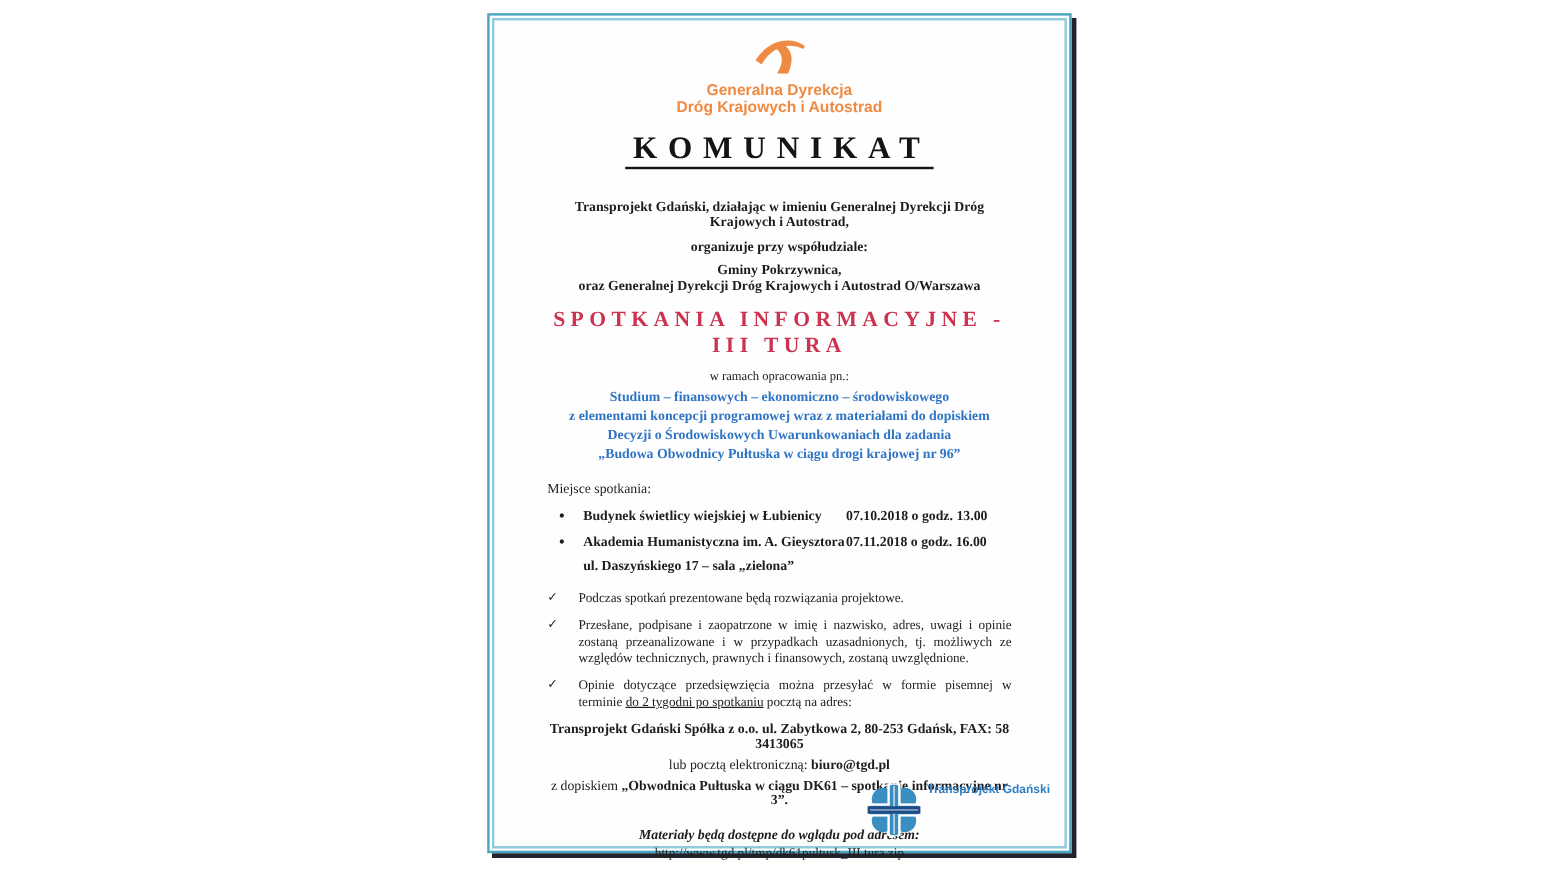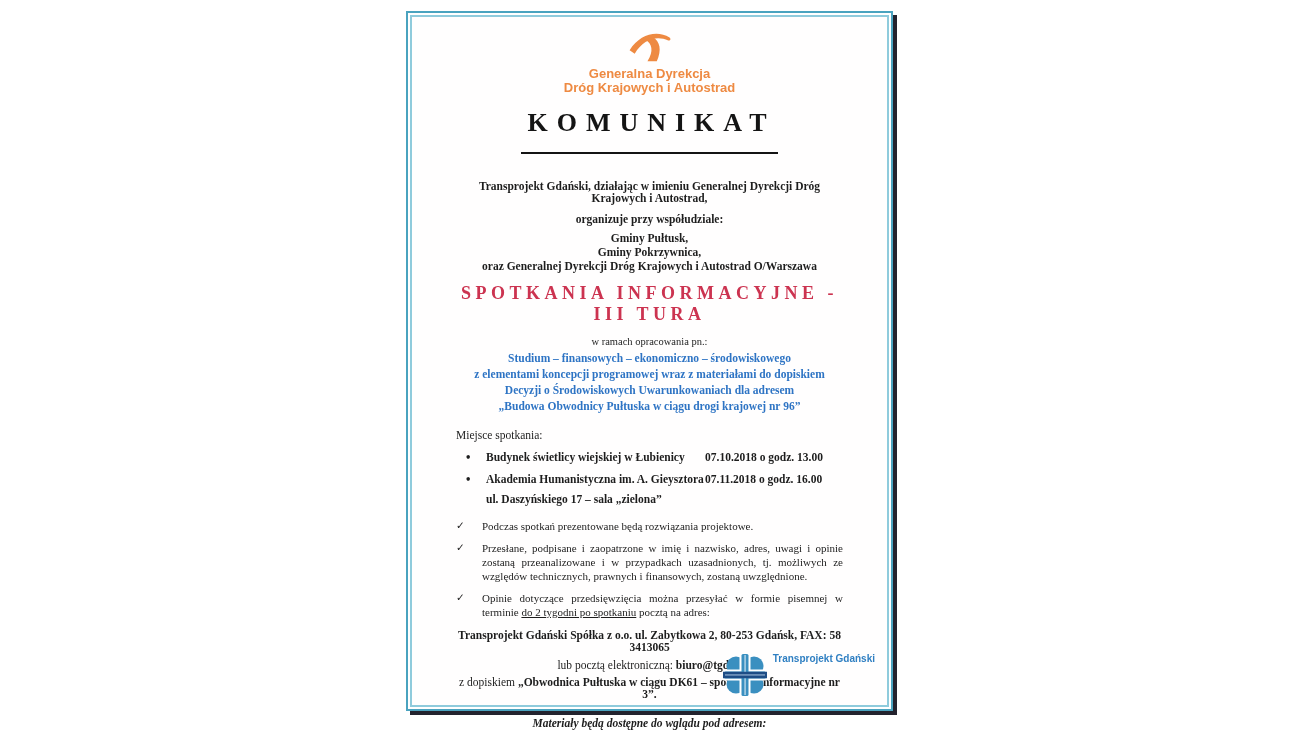--- a/index.html
+++ b/index.html
@@ -14,21 +14,21 @@
     font-family:"Liberation Serif", serif;
     color:#1d1d1d;
   }
   .center{text-align:center;}
   
   .org-logo{margin-top:10px;}
   .swoosh{width:58px;height:34px;display:inline-block;}
   .org-name{font-family:"Liberation Sans", sans-serif;font-weight:bold;font-size:13px;line-height:14px;color:#ee8a42;}
   
   .title-wrap{margin-top:13px;}
-  .title{display:inline-block;font-size:26px;font-weight:bold;letter-spacing:9px;border-bottom:2.5px solid #141414;padding:0 2px 14px 6px;color:#141414;}
+  .title{display:inline-block;font-size:26px;font-weight:bold;letter-spacing:9px;border-bottom:2.5px solid #141414;padding:0 2px 0 6px;color:#141414;}
   
   .intro{font-weight:bold;font-size:11.5px;color:#1d1d1d;}
   .intro-l1{margin-top:26px;}
   .intro-l2{margin-top:9px;}
   .partners{margin-top:6px;line-height:14px;}
   
   .red-heading{margin-top:10px;color:#cc3350;font-size:18px;font-weight:bold;letter-spacing:4.5px;}
   
   .project-intro{margin-top:11px;font-size:10.5px;}
   .project-lines{margin-top:3px;color:#2e74c4;font-weight:bold;font-size:11.5px;line-height:16px;}
@@ -75,33 +75,32 @@
     </div>
 
     <div class="title-wrap center">
       <span class="title">KOMUNIKAT</span>
     </div>
 
     <div class="intro center">
       <div class="intro-l1">Transprojekt Gdański, działając w imieniu Generalnej Dyrekcji Dróg Krajowych i Autostrad,</div>
       <div class="intro-l2">organizuje przy współudziale:</div>
       <div class="partners">
-        <div>Gminy Pułtusk,</div>
         <div>Gminy Pokrzywnica,</div>
         <div>oraz Generalnej Dyrekcji Dróg Krajowych i Autostrad O/Warszawa</div>
       </div>
     </div>
 
     <div class="red-heading center">SPOTKANIA INFORMACYJNE - III TURA</div>
 
     <div class="project-intro center">w ramach opracowania pn.:</div>
     <div class="project-lines center">
       <div>Studium – finansowych – ekonomiczno – środowiskowego</div>
       <div>z elementami koncepcji programowej wraz z materiałami do dopiskiem</div>
-      <div>Decyzji o Środowiskowych Uwarunkowaniach dla adresem</div>
+      <div>Decyzji o Środowiskowych Uwarunkowaniach dla zadania</div>
       <div>„Budowa Obwodnicy Pułtuska w ciągu drogi krajowej nr 96”</div>
     </div>
 
     <div class="venues-label">Miejsce spotkania:</div>
 
     <div class="venue">
       <span class="venue-bullet">•</span>
       <span class="venue-name">Budynek świetlicy wiejskiej w Łubienicy</span>
       <span class="venue-dt">07.10.2018 o godz. 13.00</span>
     </div>

